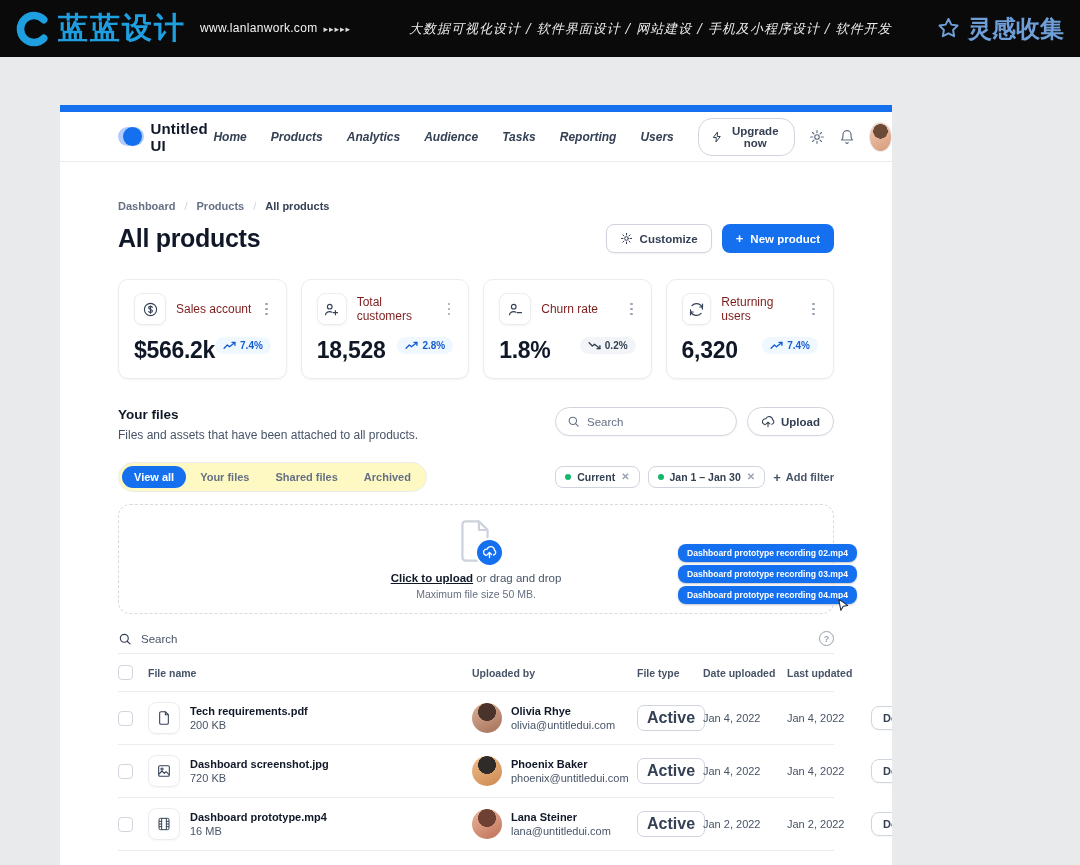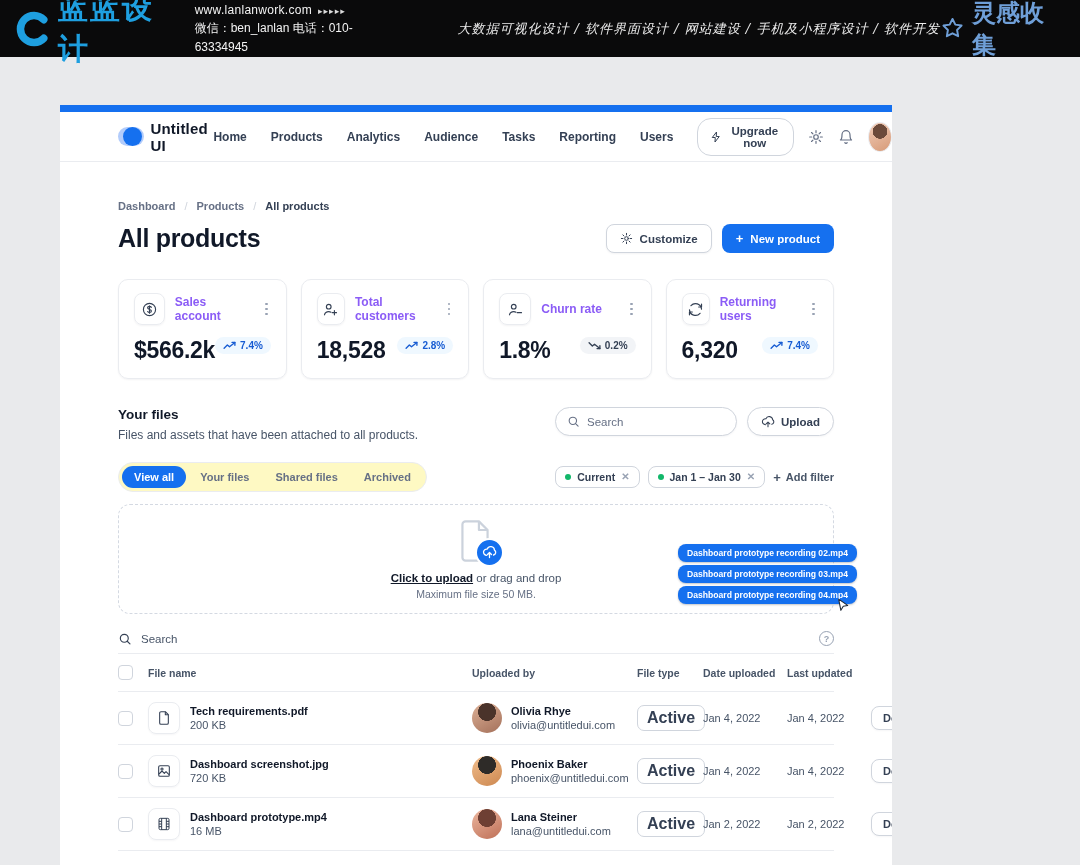--- a/index.html
+++ b/index.html
@@ -26,21 +26,21 @@
           border-top:7px solid #1570EF; overflow:hidden; }
   .pad { padding:0 58px; }
 
   
   .nav { height:50px; display:flex; align-items:center; padding:0 58px; border-bottom:1px solid #EAECF0; }
   .brand { display:flex; align-items:center; gap:8px; }
   .brand-mark { position:relative; width:30px; height:19px; }
   .brand-mark .c1 { position:absolute; left:0; top:0; width:26px; height:19px; border-radius:10px; background:#B2CCFB; }
   .brand-mark .c2 { position:absolute; right:0; top:0; width:19px; height:19px; border-radius:50%; background:#1570EF; }
   .brand-name { font-size:15px; font-weight:800; color:#101828; letter-spacing:.2px; }
-  .nav-links { margin-left:auto; display:flex; align-items:center; gap:24px; }
+  .nav-links { margin-left:auto; display:flex; align-items:center; gap:24px;font-style:italic; }
   .nav-link { font-size:12px; font-weight:700; color:#344054; cursor:pointer; }
   .nav-right { display:flex; align-items:center; gap:14px; margin-left:24px; }
   .upgrade-btn { display:flex; align-items:center; gap:6px; border:1px solid #D0D5DD; border-radius:14px;
                  padding:6px 12px; font-size:11.5px; font-weight:700; color:#344054; background:#fff; cursor:pointer; }
   .icon-btn { color:#667085; cursor:pointer; }
   .avatar { width:30px; height:30px; border-radius:50%;
             background:radial-gradient(circle at 50% 30%, #6b4a3a 0 32%, rgba(0,0,0,0) 33%),
                        linear-gradient(150deg,#f0cdb9,#d79a77); border:1px solid #EAECF0; cursor:pointer; }
 
   
@@ -56,21 +56,21 @@
   .btn-primary { display:flex; align-items:center; gap:7px; border:none; border-radius:8px; background:#1570EF;
                  padding:8px 14px; font-size:11.5px; font-weight:700; color:#fff; cursor:pointer; }
   .plus-glyph { font-size:13px; font-weight:700; line-height:1; }
 
   
   .stats { margin-top:26px; display:grid; grid-template-columns:repeat(4,1fr); gap:14px; }
   .stat { border:1px solid #EAECF0; border-radius:10px; padding:13px 15px 15px; box-shadow:0 1px 2px rgba(16,24,40,.05); }
   .stat-top { display:flex; align-items:center; gap:10px; }
   .stat-icon { width:32px; height:32px; border:1px solid #EAECF0; border-radius:8px; display:grid; place-items:center;
                color:#344054; box-shadow:0 1px 2px rgba(16,24,40,.05); }
-  .stat-label { font-size:12px; font-weight:700; color:#8b5cf6; }
+  .stat-label { font-size:12px; font-weight:400; color:#7f1d1d; }
   .kebab { margin-left:auto; display:flex; flex-direction:column; gap:2.5px; padding:3px; cursor:pointer; }
   .kebab i { width:2.6px; height:2.6px; border-radius:50%; background:#98A2B3; }
   .stat-bottom { margin-top:12px; display:flex; align-items:flex-start; justify-content:space-between; }
   .stat-value { font-size:23px; font-weight:800; color:#101828; letter-spacing:-.3px; line-height:1.15; }
   .badge { display:flex; align-items:center; gap:4px; border-radius:999px; padding:3px 8px; font-size:10px; font-weight:700; }
   .badge.blue { background:#EFF8FF; color:#175CD3; }
   .badge.gray { background:#F2F4F7; color:#344054; }
 
   
   .files-head { margin-top:28px; display:flex; justify-content:space-between; align-items:flex-start; }
@@ -147,21 +147,20 @@
       <svg width="36" height="36" viewBox="0 0 24 24" fill="none" stroke="#1E9FE0" stroke-width="5" stroke-linecap="round">
         <path d="M18.5 5.8A9 9 0 1 0 18.5 18.2"></path>
       </svg>
     </span>
     <span class="banner-logo-text">蓝蓝设计</span>
   </div>
   <div class="banner-contact">
     <div class="row1">
       <span>www.lanlanwork.com</span><span class="arrows">▸▸▸▸▸</span>
     </div>
-    <div>微信：ben_lanlan   电话：010-63334945</div>
   </div>
   <div class="banner-services">大数据可视化设计 / 软件界面设计 / 网站建设 / 手机及小程序设计 / 软件开发</div>
   <div class="banner-collect">
     <span>
       <svg width="25" height="25" viewBox="0 0 24 24" fill="none" stroke="#6F9FD8" stroke-width="1.9" stroke-linejoin="round">
         <path d="m12 2.8 2.7 5.5 6 .9-4.3 4.2 1 6L12 16.6l-5.4 2.8 1-6-4.3-4.2 6-.9z"></path>
       </svg>
     </span>
     <span>灵感收集</span>
   </div>

